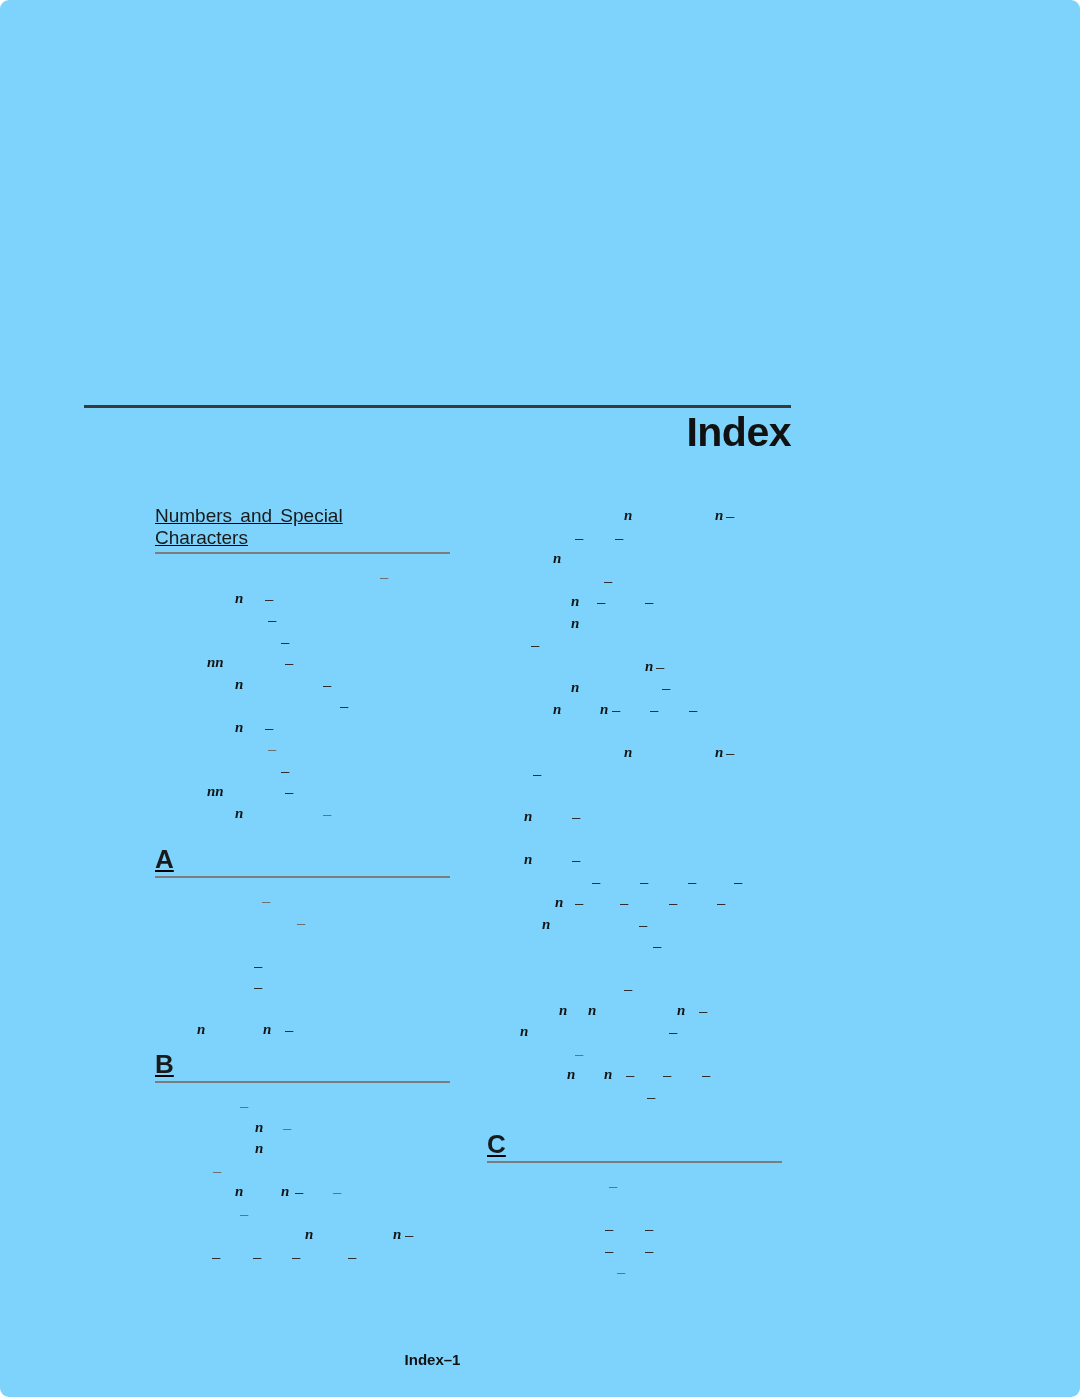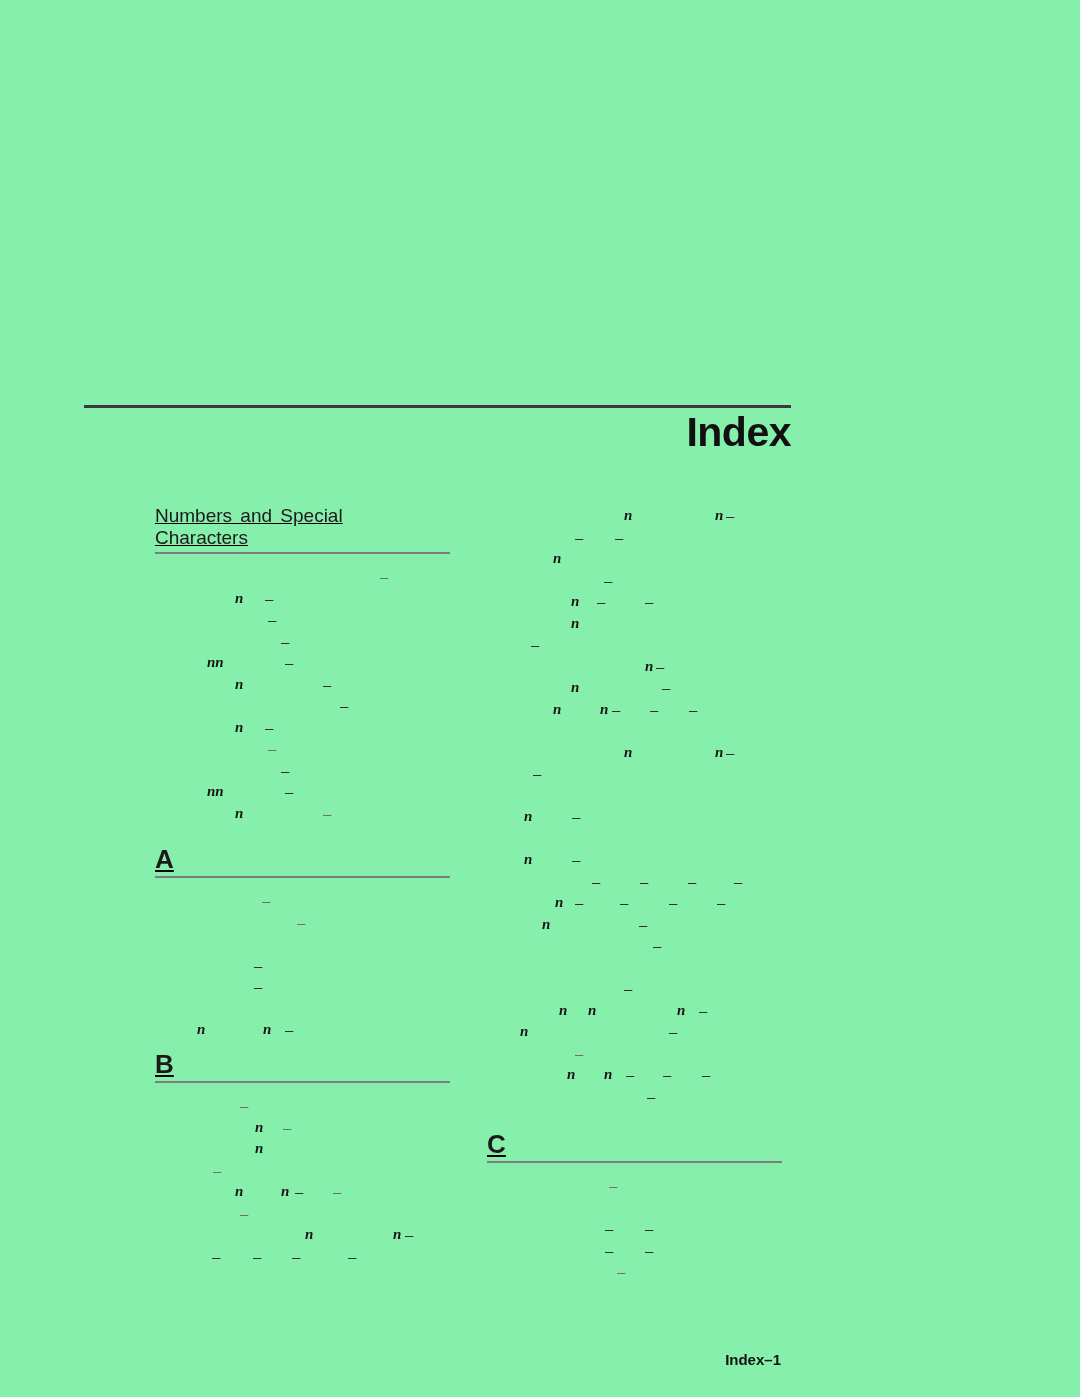--- a/index.html
+++ b/index.html
@@ -13,21 +13,22 @@
     position: relative;
     font-family: "Liberation Sans", sans-serif;
     color: #000000;
     overflow: hidden;
   }
 
   
   #page {
     position: absolute;
     inset: 0;
-    background: #86efac;
+    background: #7dd3fc;
+    border-radius: 9px;
   }
 
   .top-rule {
     position: absolute;
     left: 84px;
     top: 405px;
     width: 707px;
     height: 3px;
     background: #3a3a3a;
   }
@@ -44,21 +45,21 @@
     letter-spacing: -0.5px;
     line-height: 48px;
     color: #111111;
   }
 
   .page-footer {
     position: absolute;
     left: 84px;
     top: 1351px;
     width: 697px;
-    text-align: right;
+    text-align: center;
     font-family: "Liberation Sans", sans-serif;
     font-weight: bold;
     font-size: 15px;
     color: #111111;
   }
 
   
   .column {
     position: absolute;
     top: 505px;

